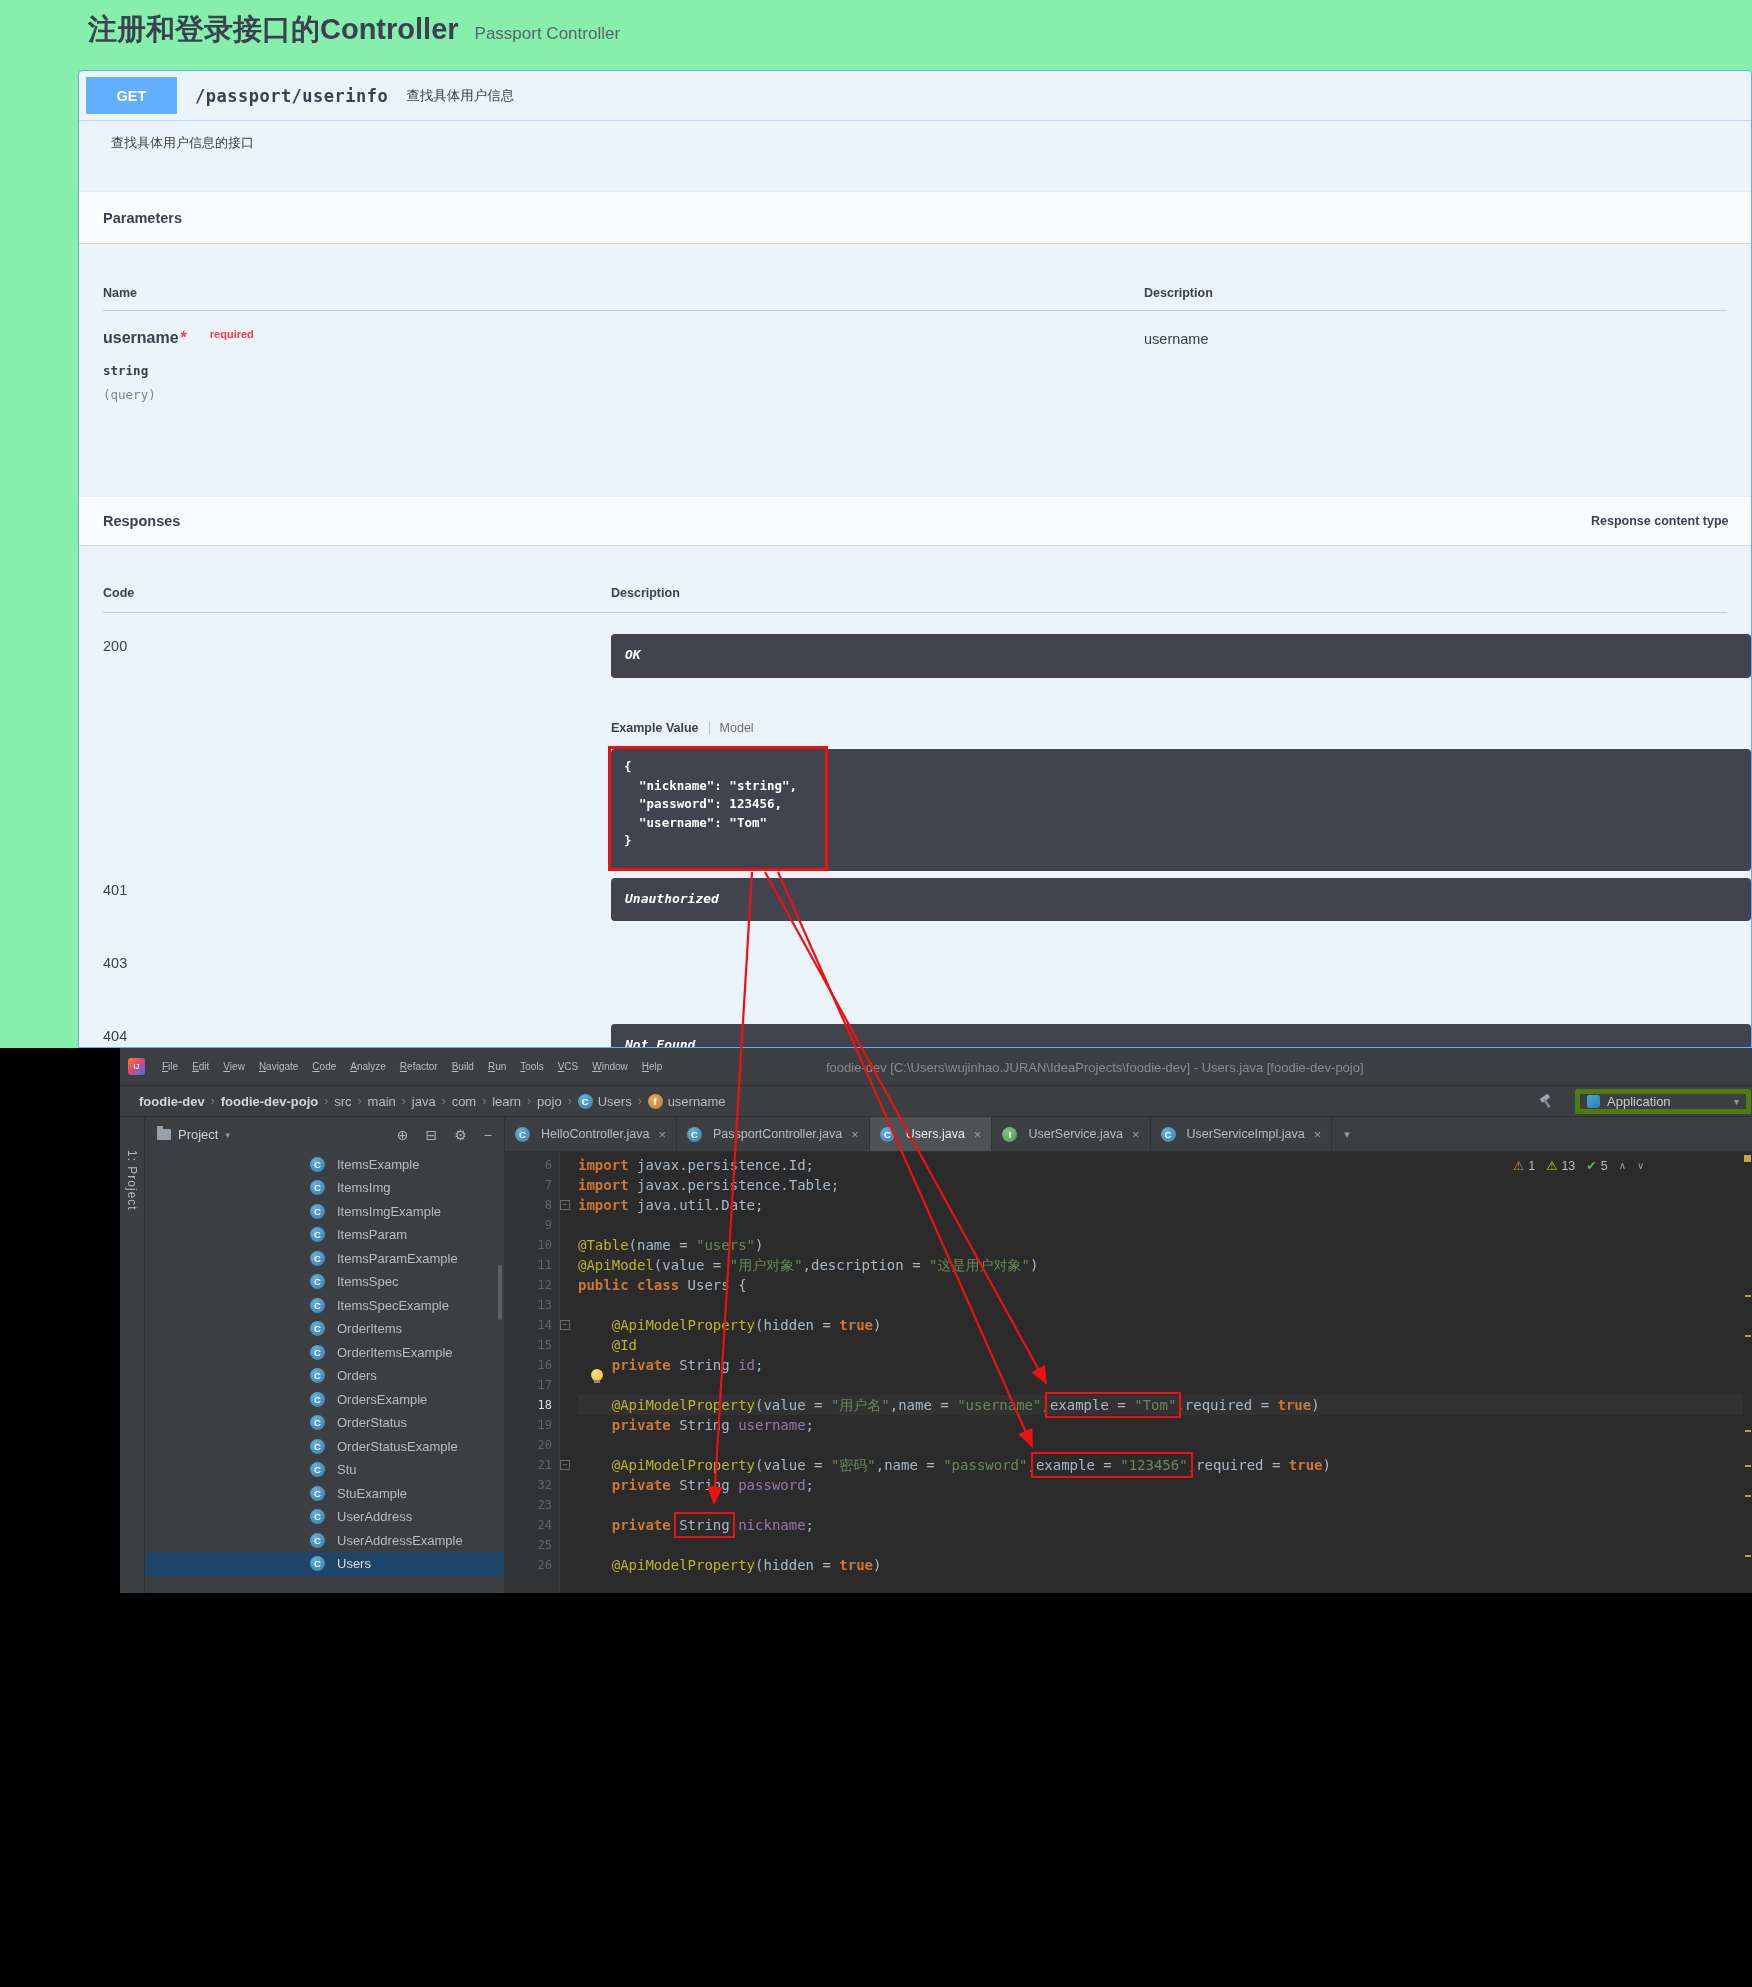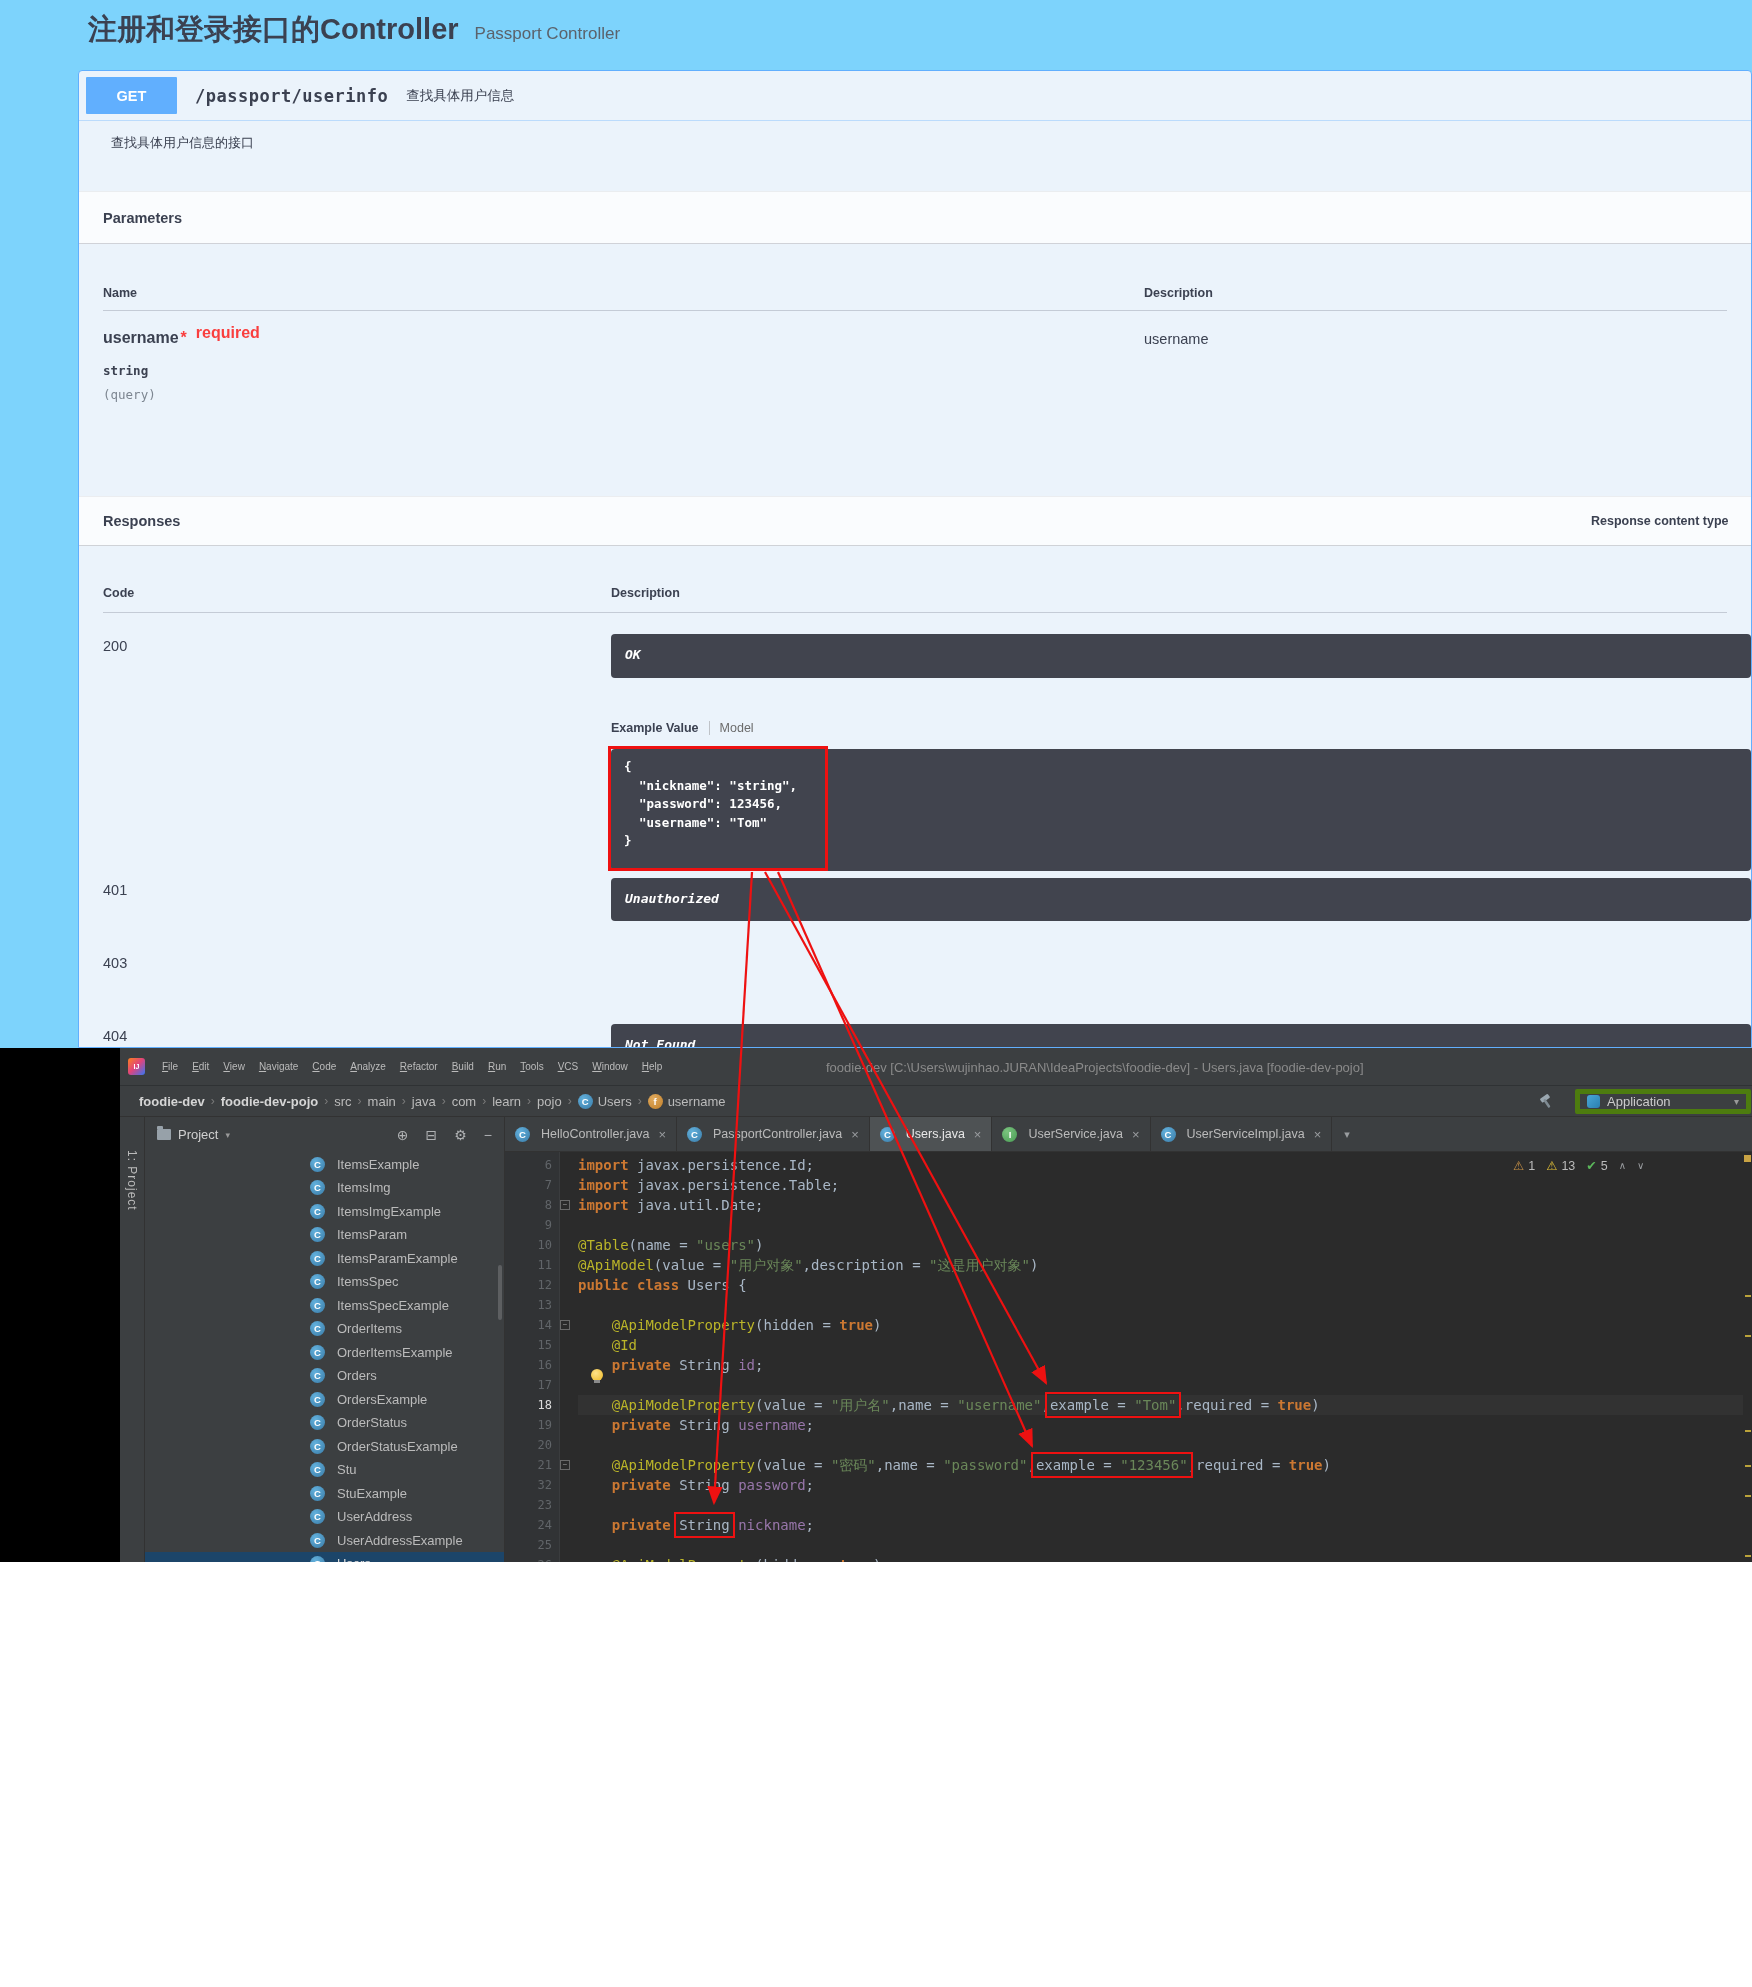--- a/index.html
+++ b/index.html
@@ -1,17 +1,17 @@
 <!DOCTYPE html>
 <html><head>
 <meta charset="utf-8">
 <style>
   *{margin:0;padding:0;box-sizing:border-box}
   body{background:#fff}
-  #page{position:relative;width:1752px;height:1562px;background:#7dd3fc;overflow:hidden;
+  #page{position:relative;width:1752px;height:1987px;background:#86efac;overflow:hidden;
         font-family:"Liberation Sans","DejaVu Sans",sans-serif}
 
   
   .sw-title{position:absolute;left:88px;top:10px;display:flex;align-items:baseline;gap:16px}
   .sw-title h1{font-size:29px;color:#3b4151;font-weight:bold}
   .sw-subtitle{font-size:17px;color:#5b626b}
 
   .opblock{position:absolute;left:78px;top:70px;width:1674px;height:978px;background:#ebf3fb;
            border:1px solid #61affe;border-radius:4px 4px 0 0;overflow:hidden}
   .op-header{position:absolute;left:0;top:0;width:100%;height:50px;display:flex;align-items:center;
@@ -29,21 +29,21 @@
   .resp-strip{top:425px;height:50px}
   .sec-title{font-weight:bold;font-size:14.5px;color:#3b4151}
   .resp-ct{position:absolute;left:1512px;font-size:12.5px;font-weight:bold;color:#3b4151;white-space:nowrap}
 
   .th{position:absolute;font-size:12.5px;font-weight:bold;color:#3b4151}
   .th-name{left:24px;top:215px}
   .th-desc{left:1065px;top:215px}
   .th-line{position:absolute;left:24px;right:24px;top:239px;border-bottom:1px solid rgba(59,65,81,.22)}
   .pname{position:absolute;left:24px;top:258px;font-size:16px;font-weight:bold;color:#3b4151}
   .pstar{color:#f93e3e;margin-left:2px}
-  .preq{color:#f93e3e;font-size:16px;margin-left:9px;position:relative;top:-5px}
+  .preq{color:#f93e3e;font-size:11px;margin-left:23px;position:relative;top:-5px}
   .ptype{position:absolute;left:24px;top:292px;font-family:"DejaVu Sans Mono",monospace;font-size:12.5px;font-weight:bold;color:#3b4151}
   .pin{position:absolute;left:24px;top:316px;font-size:12.5px;color:#7d8691;font-family:"DejaVu Sans Mono",monospace}
   .pdesc{position:absolute;left:1065px;top:260px;font-size:14.5px;color:#3b4151}
 
   .rth-code{left:24px;top:515px}
   .rth-desc{left:532px;top:515px}
   .rth-line{position:absolute;left:24px;right:24px;top:541px;border-bottom:1px solid rgba(59,65,81,.22)}
   .resp-code{position:absolute;left:24px;font-size:14.5px;color:#3b4151}
   .c200{top:567px}.c401{top:811px}.c403{top:884px}.c404{top:957px}
   .dark-box{position:absolute;left:532px;right:0;background:#41444e;border-radius:4px;color:#fff;

